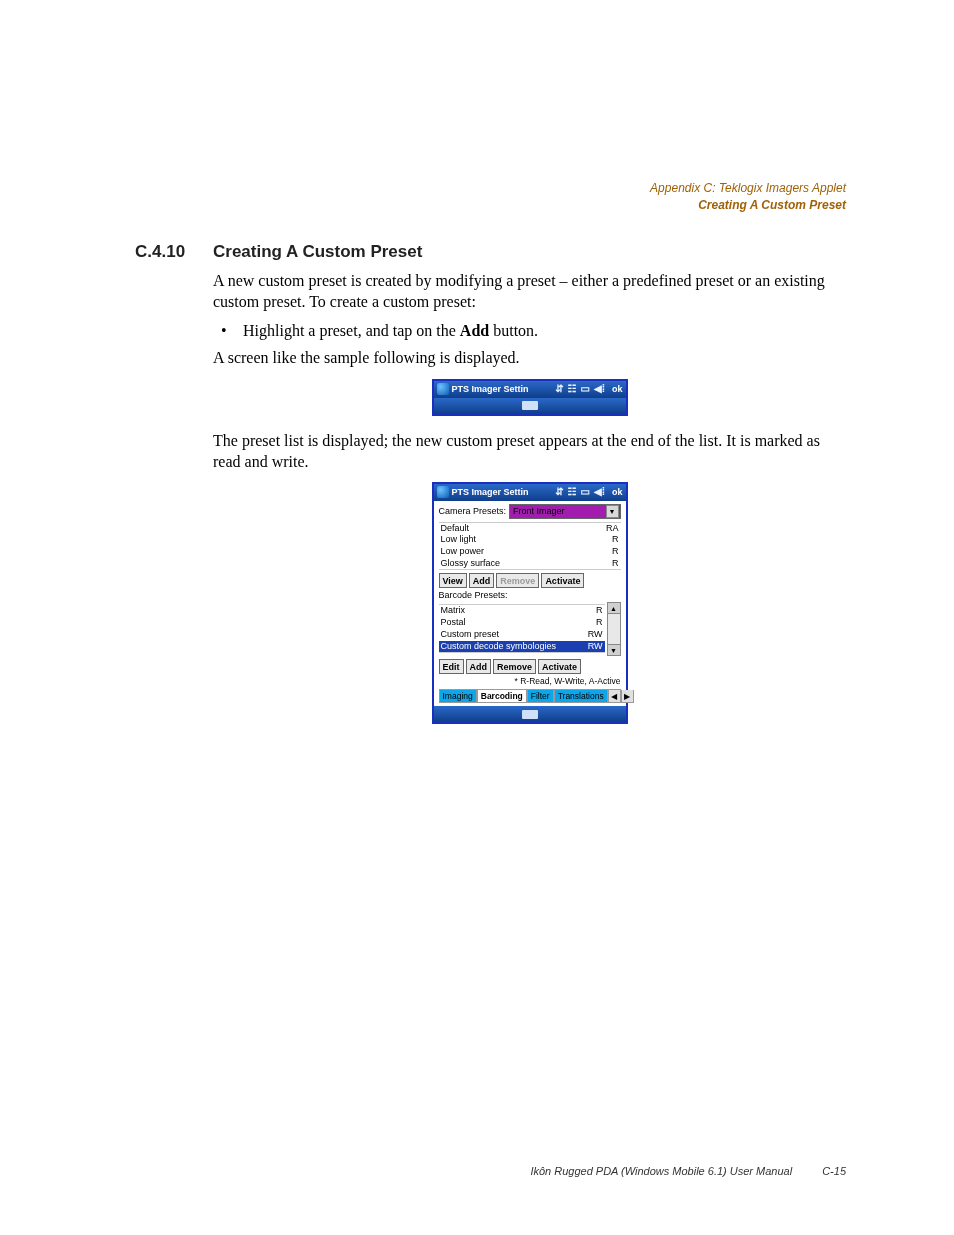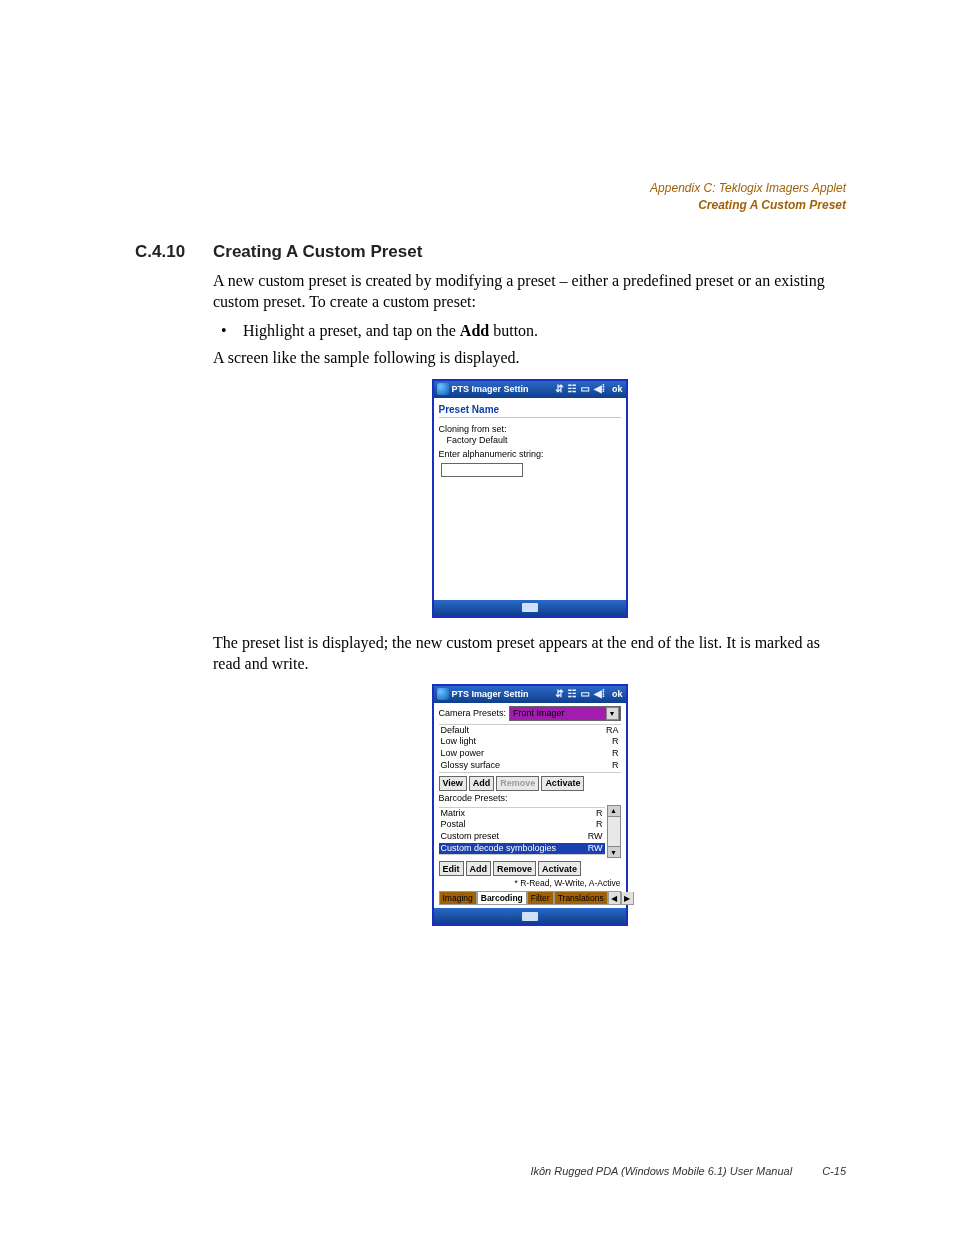--- a/index.html
+++ b/index.html
@@ -203,21 +203,21 @@
     gap: 0;
     margin-top: 3px;
     border-top: 1px solid #999;
     align-items: center;
     font-size: 8.5px;
   }
   .ss-tab {
     border: 1px solid #999;
     border-top: none;
     padding: 1px 3px;
-    background: #a16207;
+    background: #0ea5e9;
   }
   .ss-tab.active { background: #fff; font-weight: bold; }
   .ss-tabnav {
     margin-left: auto;
     display: flex;
   }
   .ss-tabnav div {
     border: 1px solid #999;
     border-top: none;
     width: 11px;
@@ -271,28 +271,20 @@
         <div class="win-icon"></div>
         <div class="title-text">PTS Imager Settin</div>
         <div class="spacer"></div>
         <div class="ss-status-icons">
           <span>⇵</span>
           <span>☷</span>
           <span>▭</span>
           <span>◀⁞</span>
         </div>
         <div class="ss-ok">ok</div>
-      </div>
-      <div class="ss-body">
-        <div class="ss-heading">Preset Name</div>
-        <div class="ss-label">Cloning from set:</div>
-        <div class="ss-label ss-indent">Factory Default</div>
-        <div class="ss-label" style="margin-top:2px;">Enter alphanumeric string:</div>
-        <div class="ss-input"></div>
-        <div class="ss-blank"></div>
       </div>
       <div class="ss-bottombar">
         <div class="ss-kbd-icon"></div>
       </div>
     </div>
 
 
     <p class="para">The preset list is displayed; the new custom preset appears at the end of the list. It is marked as read and write.</p>
 
     <div class="screenshot">

